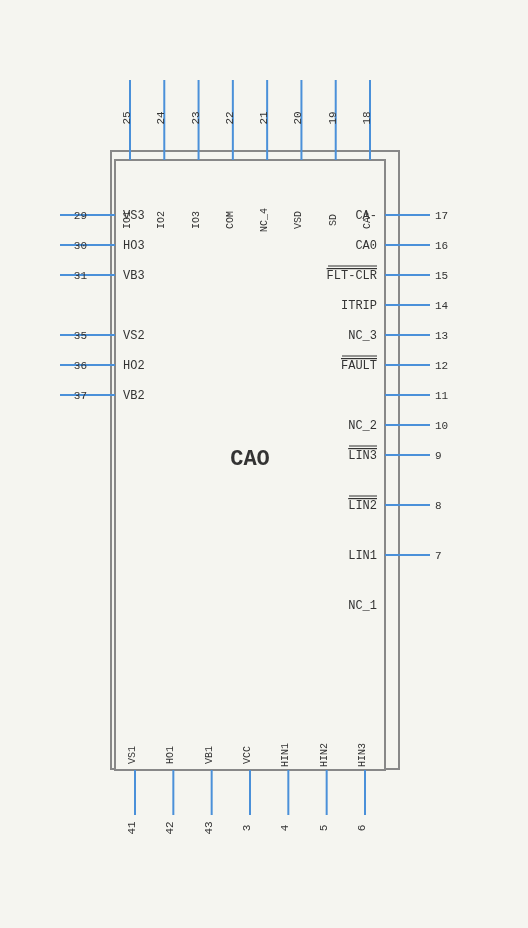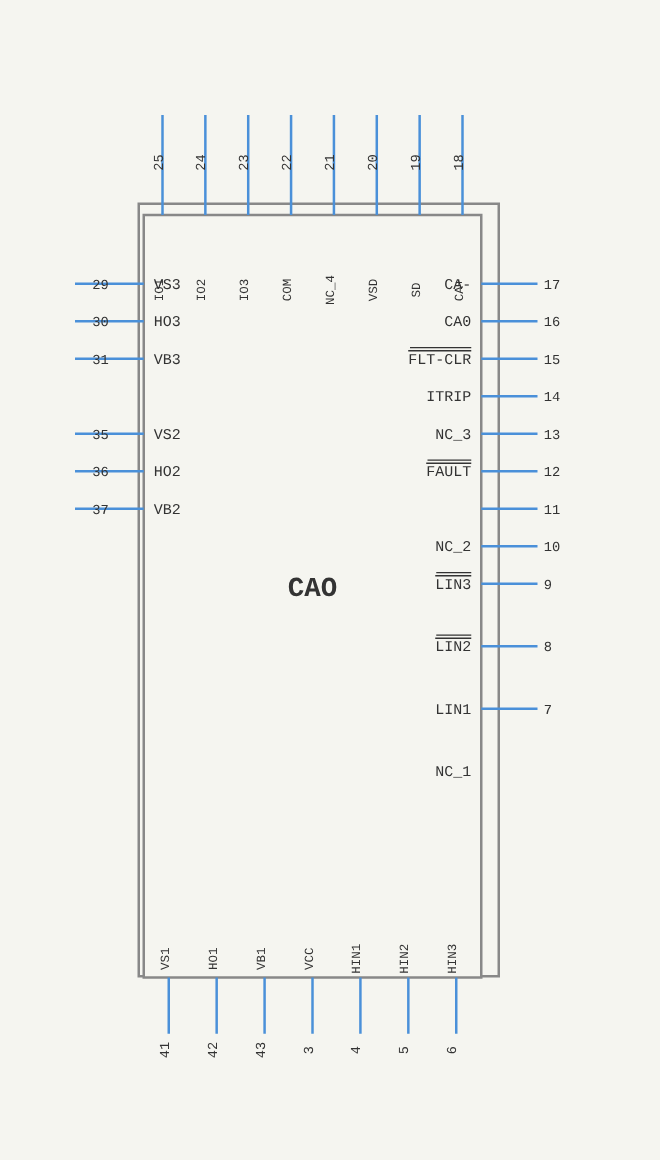--- a/index.html
+++ b/index.html
@@ -7,21 +7,21 @@
       width: 528px;
       height: 928px;
       background: #f5f5f0;
       font-family: 'Courier New', monospace;
       position: relative;
       overflow: hidden;
     }
 
     .chip-container {
       position: absolute;
-      top: 92px;
+      top: 80px;
       left: 60px;
       width: 390px;
       height: 760px;
     }
 
     
     .chip-body {
       position: absolute;
       top: 70px;
       left: 50px;

